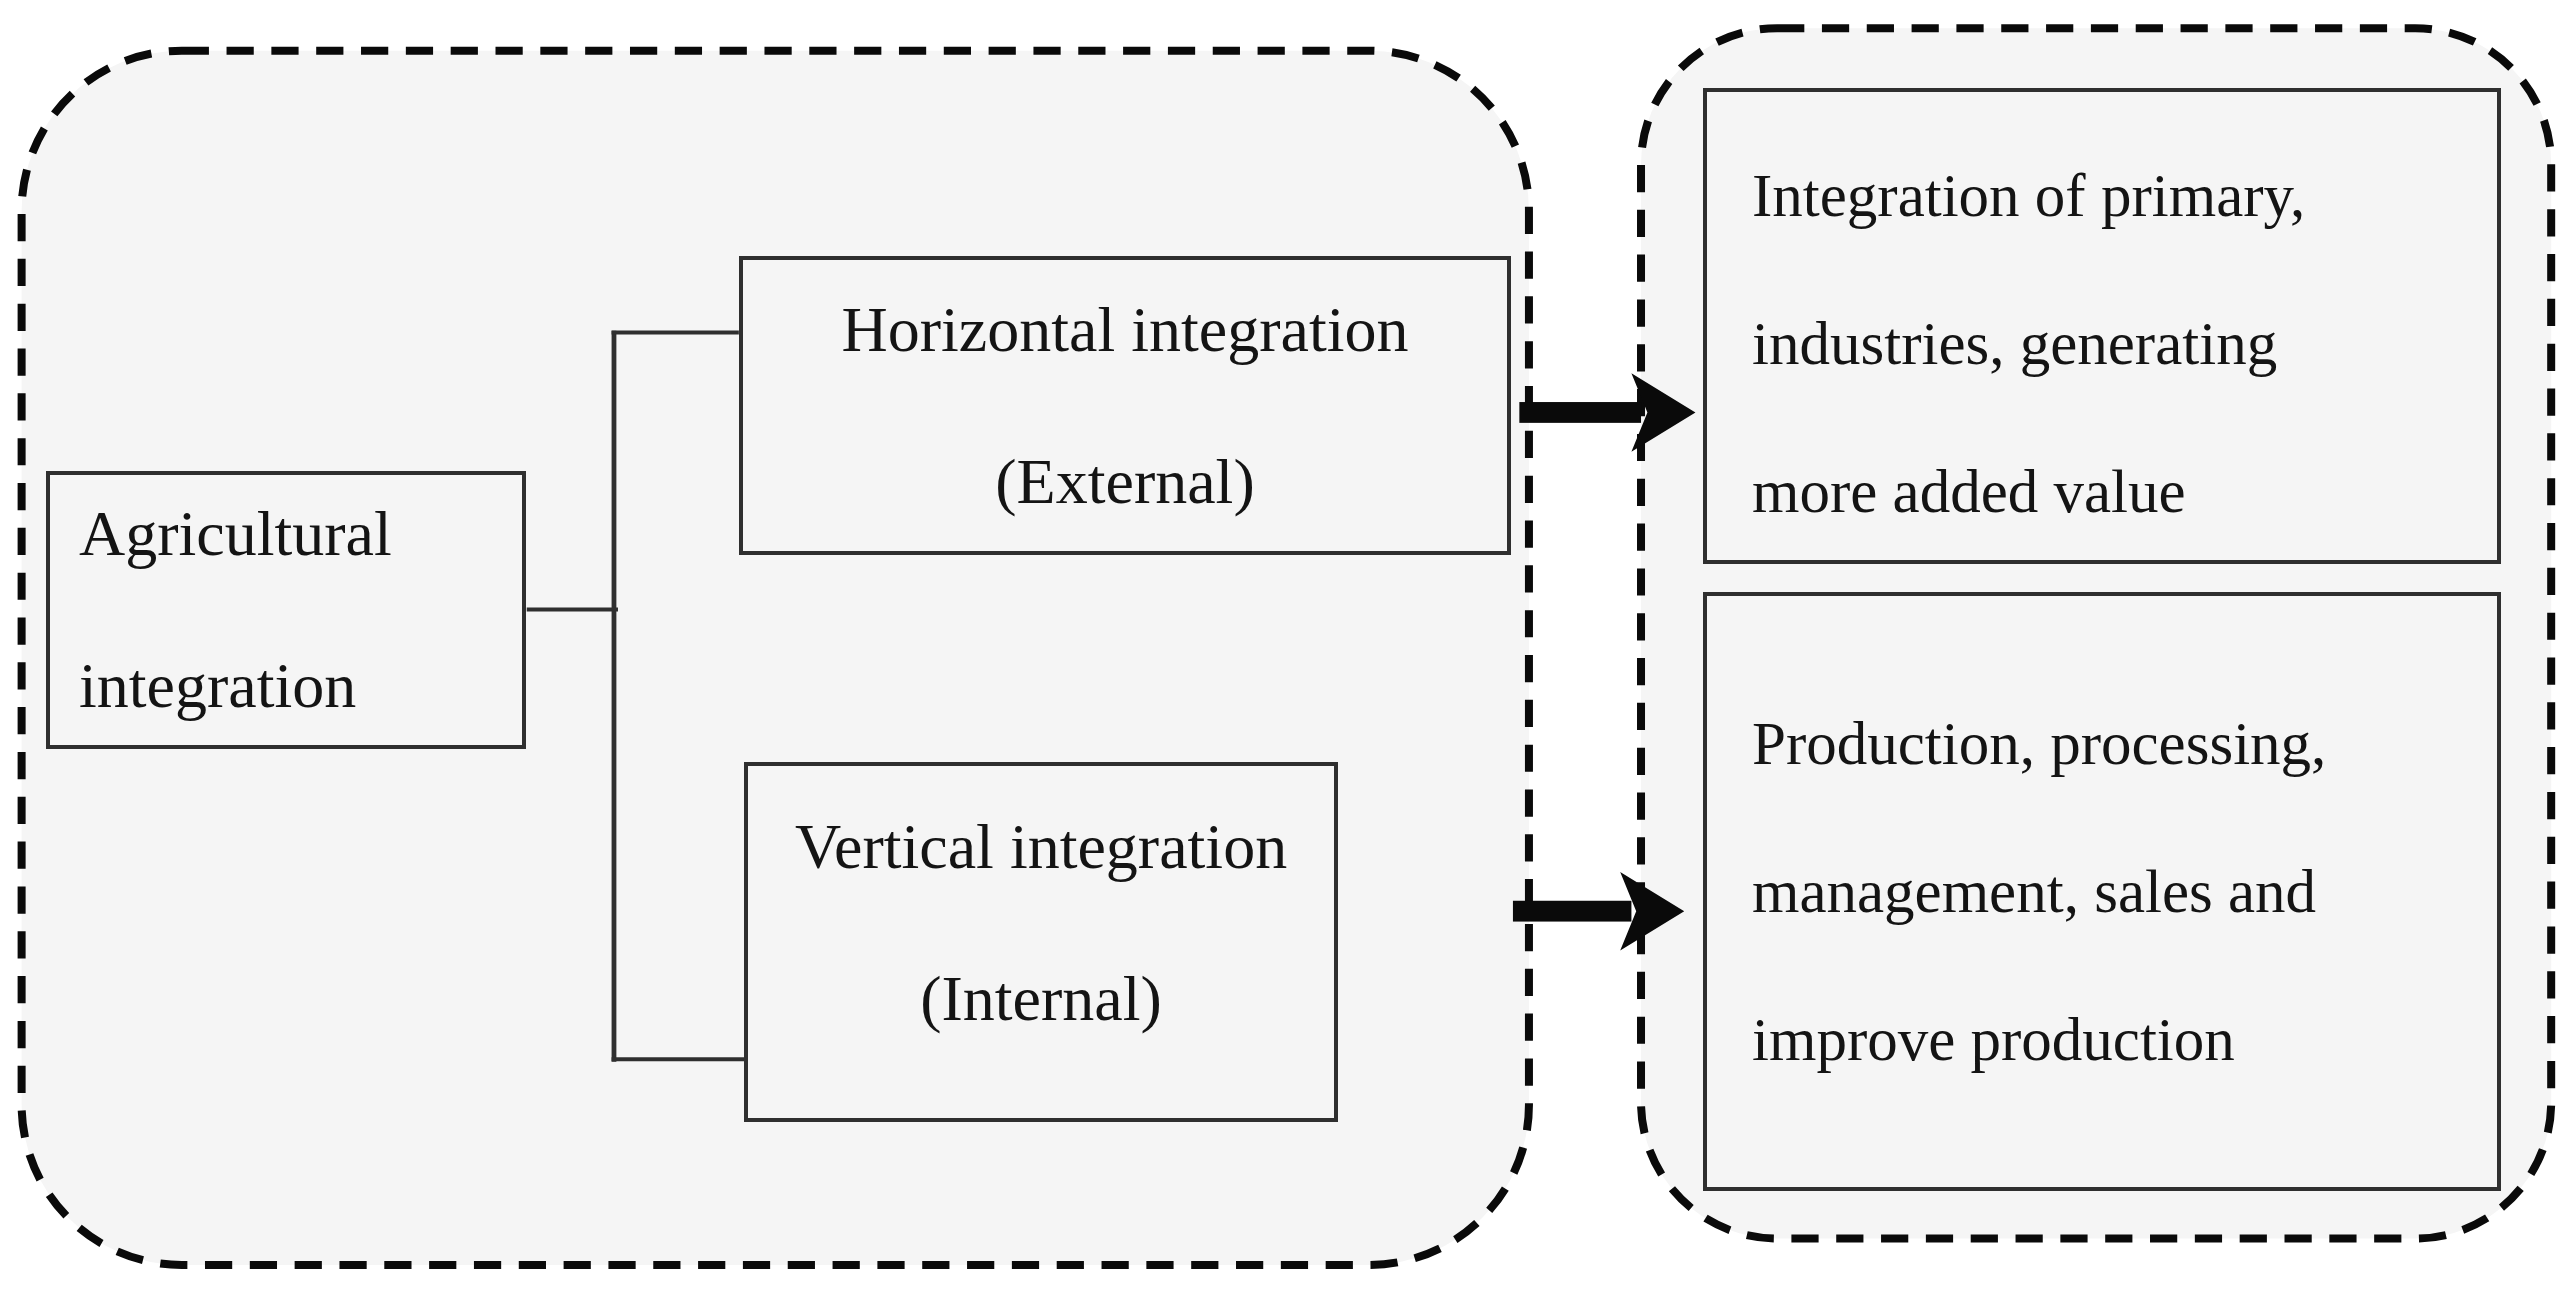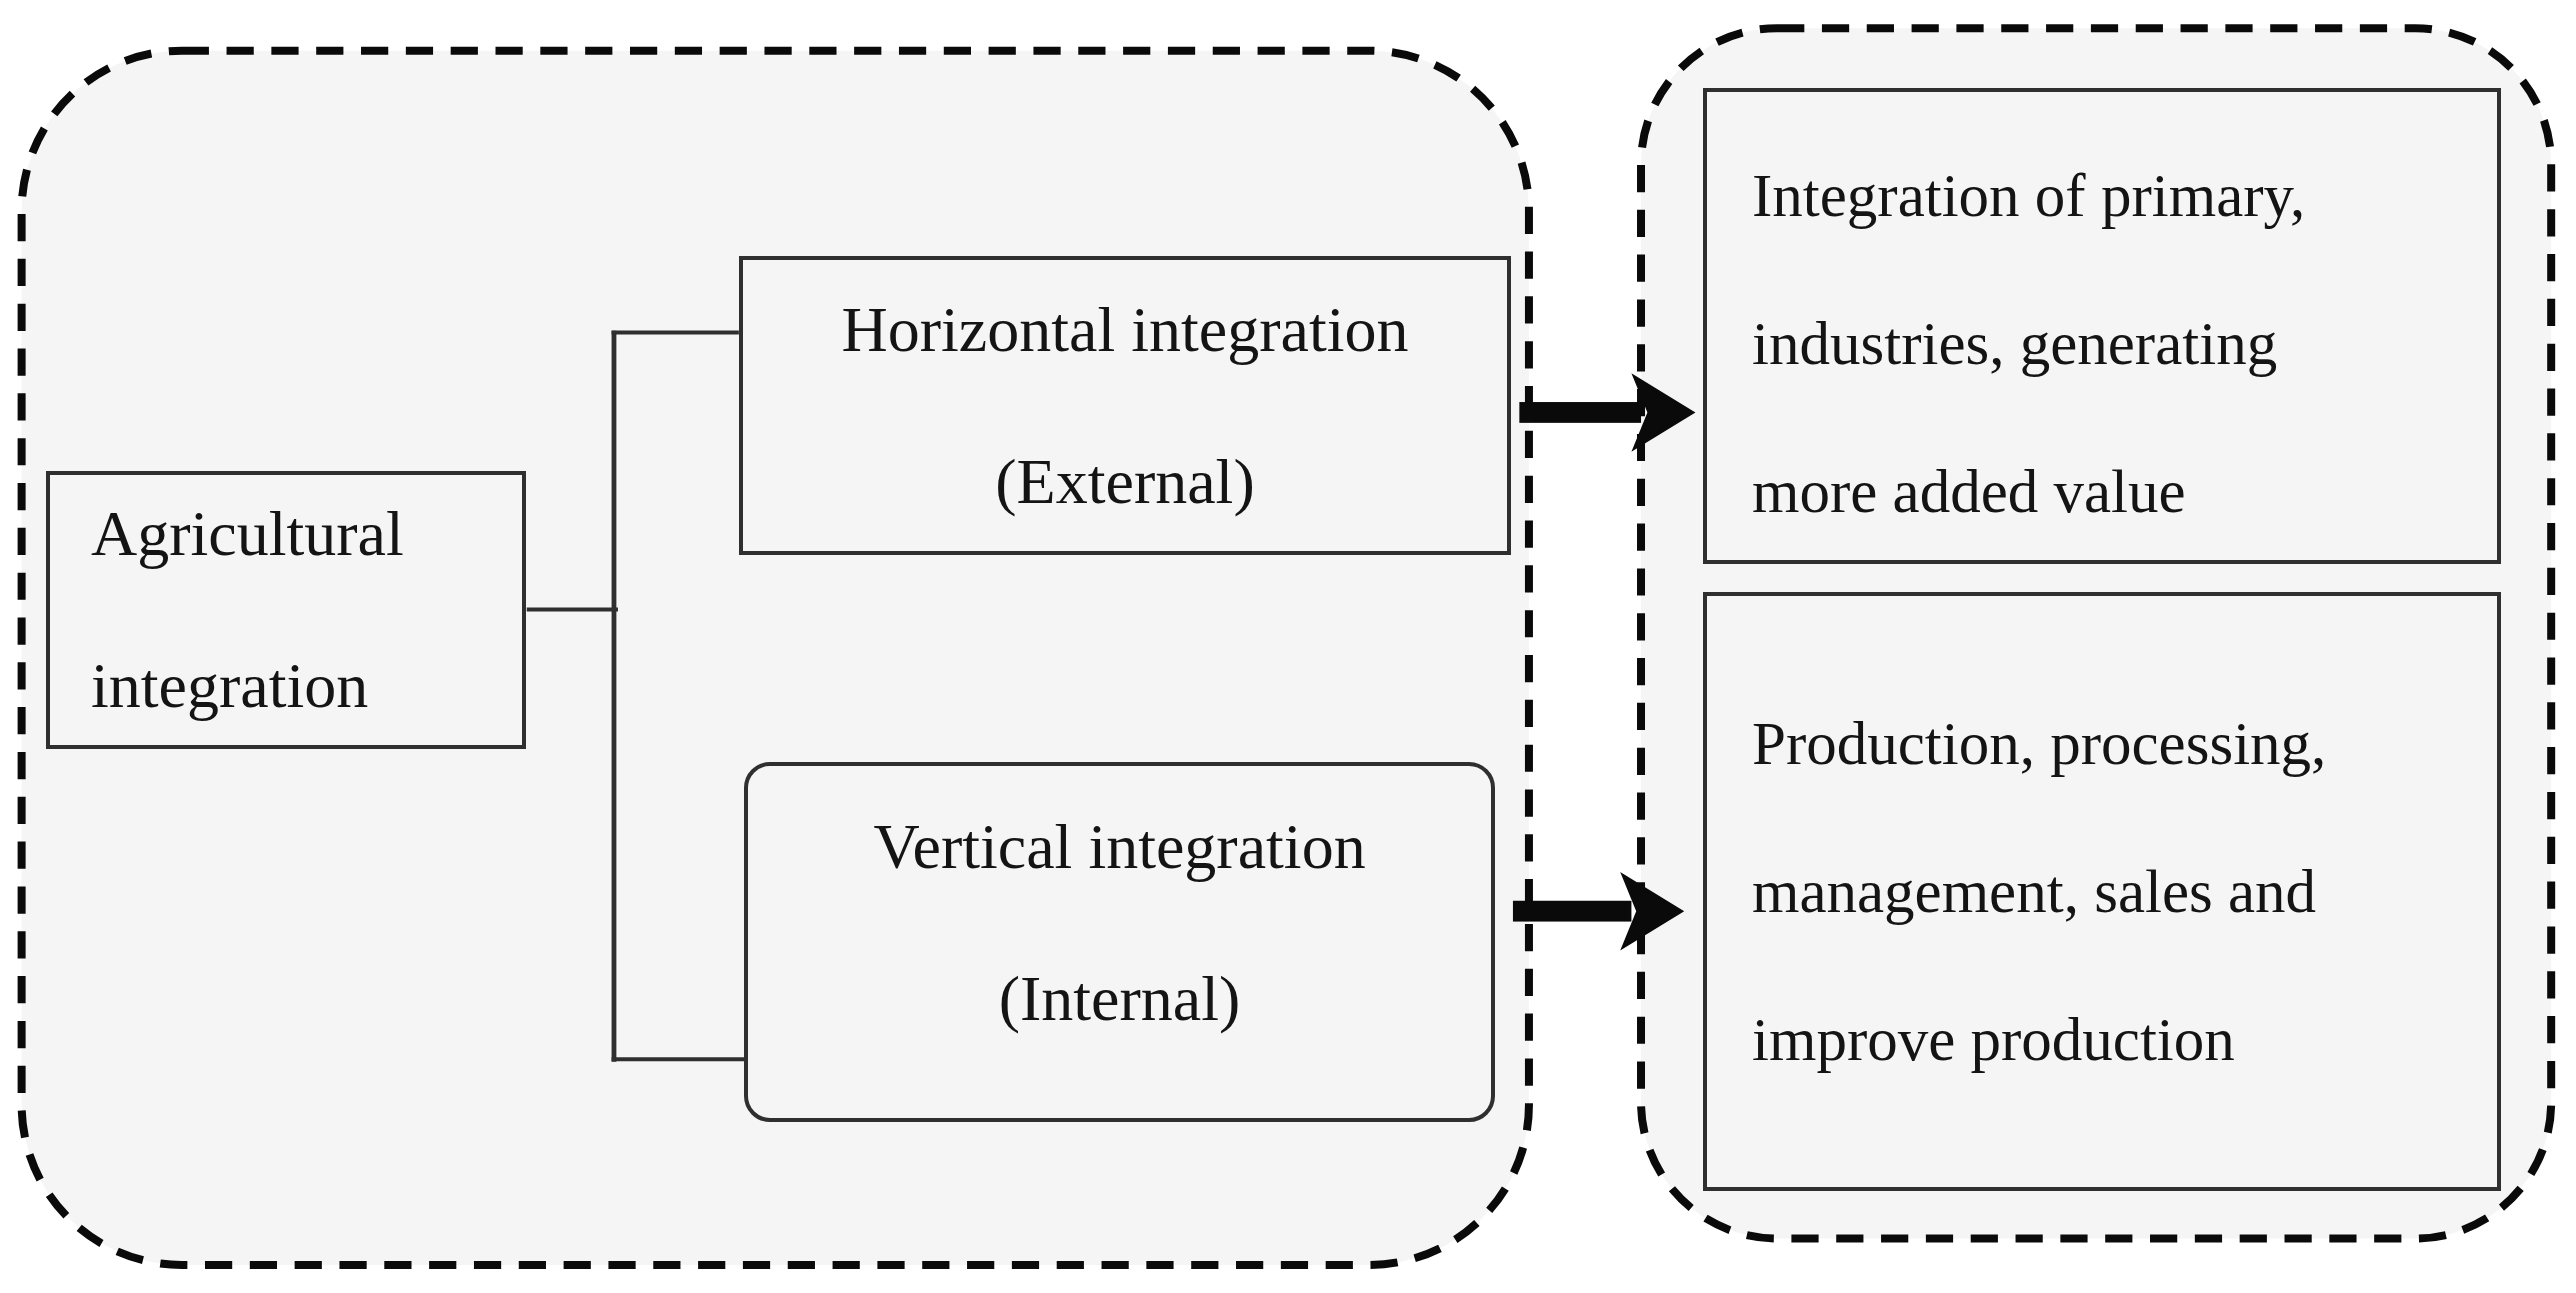--- a/index.html
+++ b/index.html
@@ -38,31 +38,31 @@
   .leftText {
     align-items: flex-start;
     text-align: left;
   }
   .centerText {
     align-items: center;
     text-align: left;
   }
   .node-root {
     left: 46px; top: 471px; width: 480px; height: 278px;
-    padding-left: 41px;
+    padding-left: 29px;
     font-size: 64px; line-height: 118px;
   }
   .node-horizontal {
     left: 739px; top: 256px; width: 772px; height: 299px;
     font-size: 64px; line-height: 118px;
   }
   .node-vertical {
-    left: 744px; top: 762px; width: 751px; height: 360px;
+    left: 744px; top: 762px; width: 594px; height: 360px;
     padding-bottom: 39px;
-    font-size: 64px; line-height: 118px; border-radius: 26px;
+    font-size: 64px; line-height: 118px;
   }
   .node-outcome-1 {
     left: 1703px; top: 88px; width: 798px; height: 476px;
     padding-left: 45px; padding-top: 35px;
     font-size: 61px; line-height: 114px;
   }
   .node-outcome-2 {
     left: 1703px; top: 592px; width: 798px; height: 599px;
     padding-left: 45px; 
     font-size: 61px; line-height: 114px;

